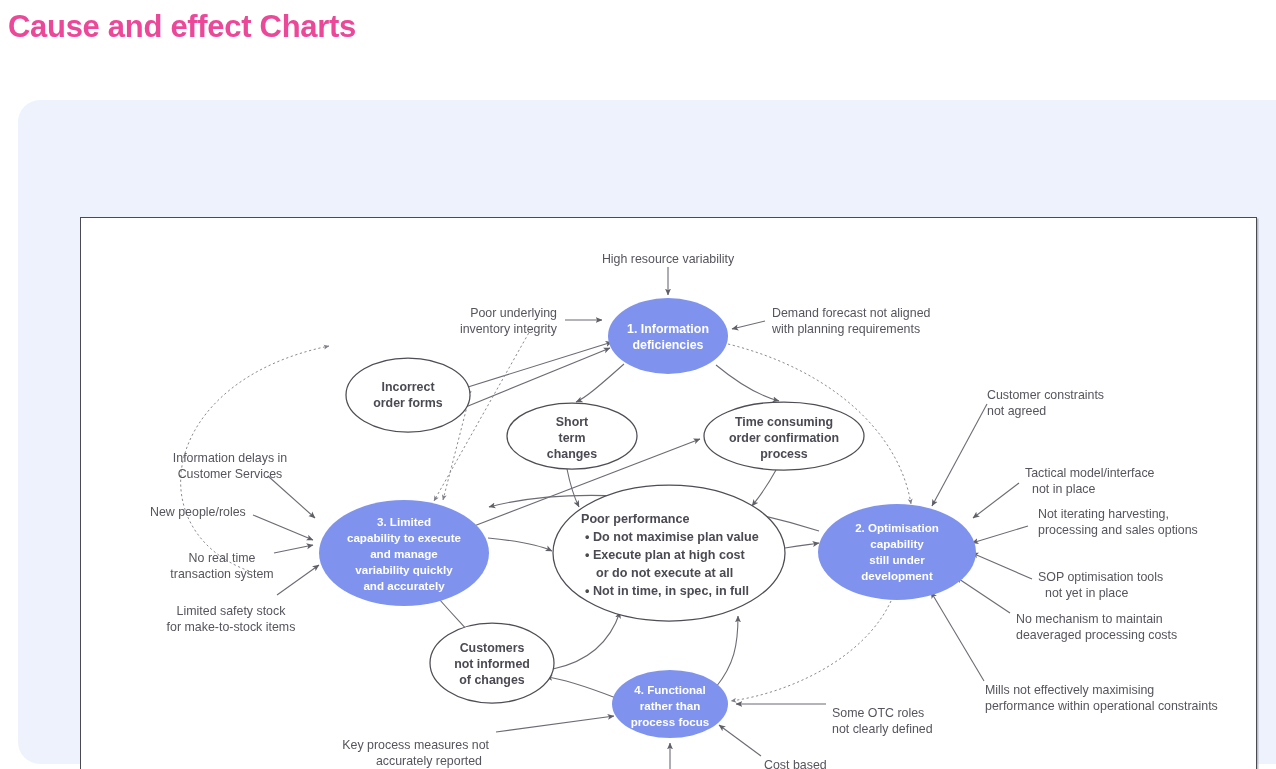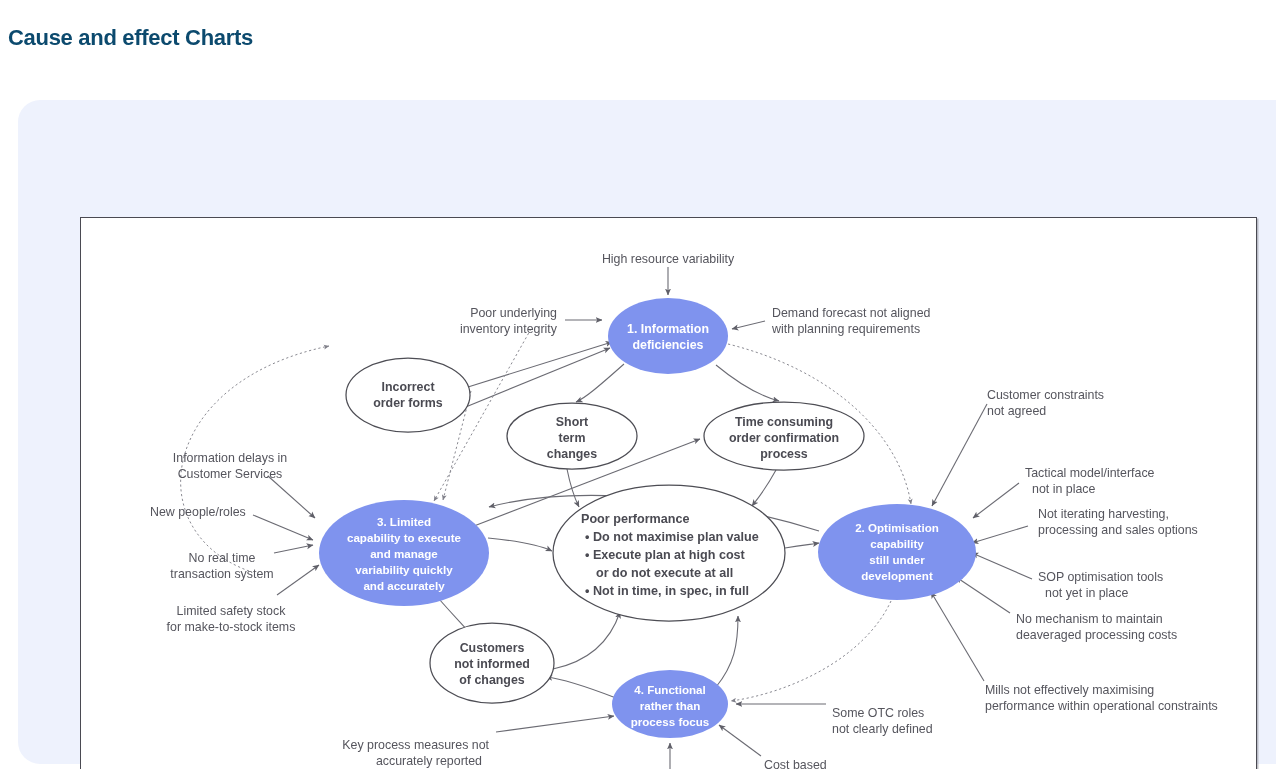--- a/index.html
+++ b/index.html
@@ -4,24 +4,24 @@
 <style>
   html, body {
     margin: 0; padding: 0;
     width: 1276px; height: 769px;
     background: #ffffff;
     font-family: "Liberation Sans", sans-serif;
     overflow: hidden;
   }
   #page-title {
     position: absolute;
-    left: 8px; top: 17px;
-    font-size: 22px;
+    left: 8px; top: 6px;
+    font-size: 31px;
     font-weight: bold;
-    color: #0c4a6e;
+    color: #ec4899;
     letter-spacing: -0.3px;
     line-height: 42px;
   }
   #diagram-card {
     position: absolute;
     left: 18px; top: 100px;
     width: 1290px; height: 664px;
     background: #eef2fd;
     border-radius: 22px;
   }

